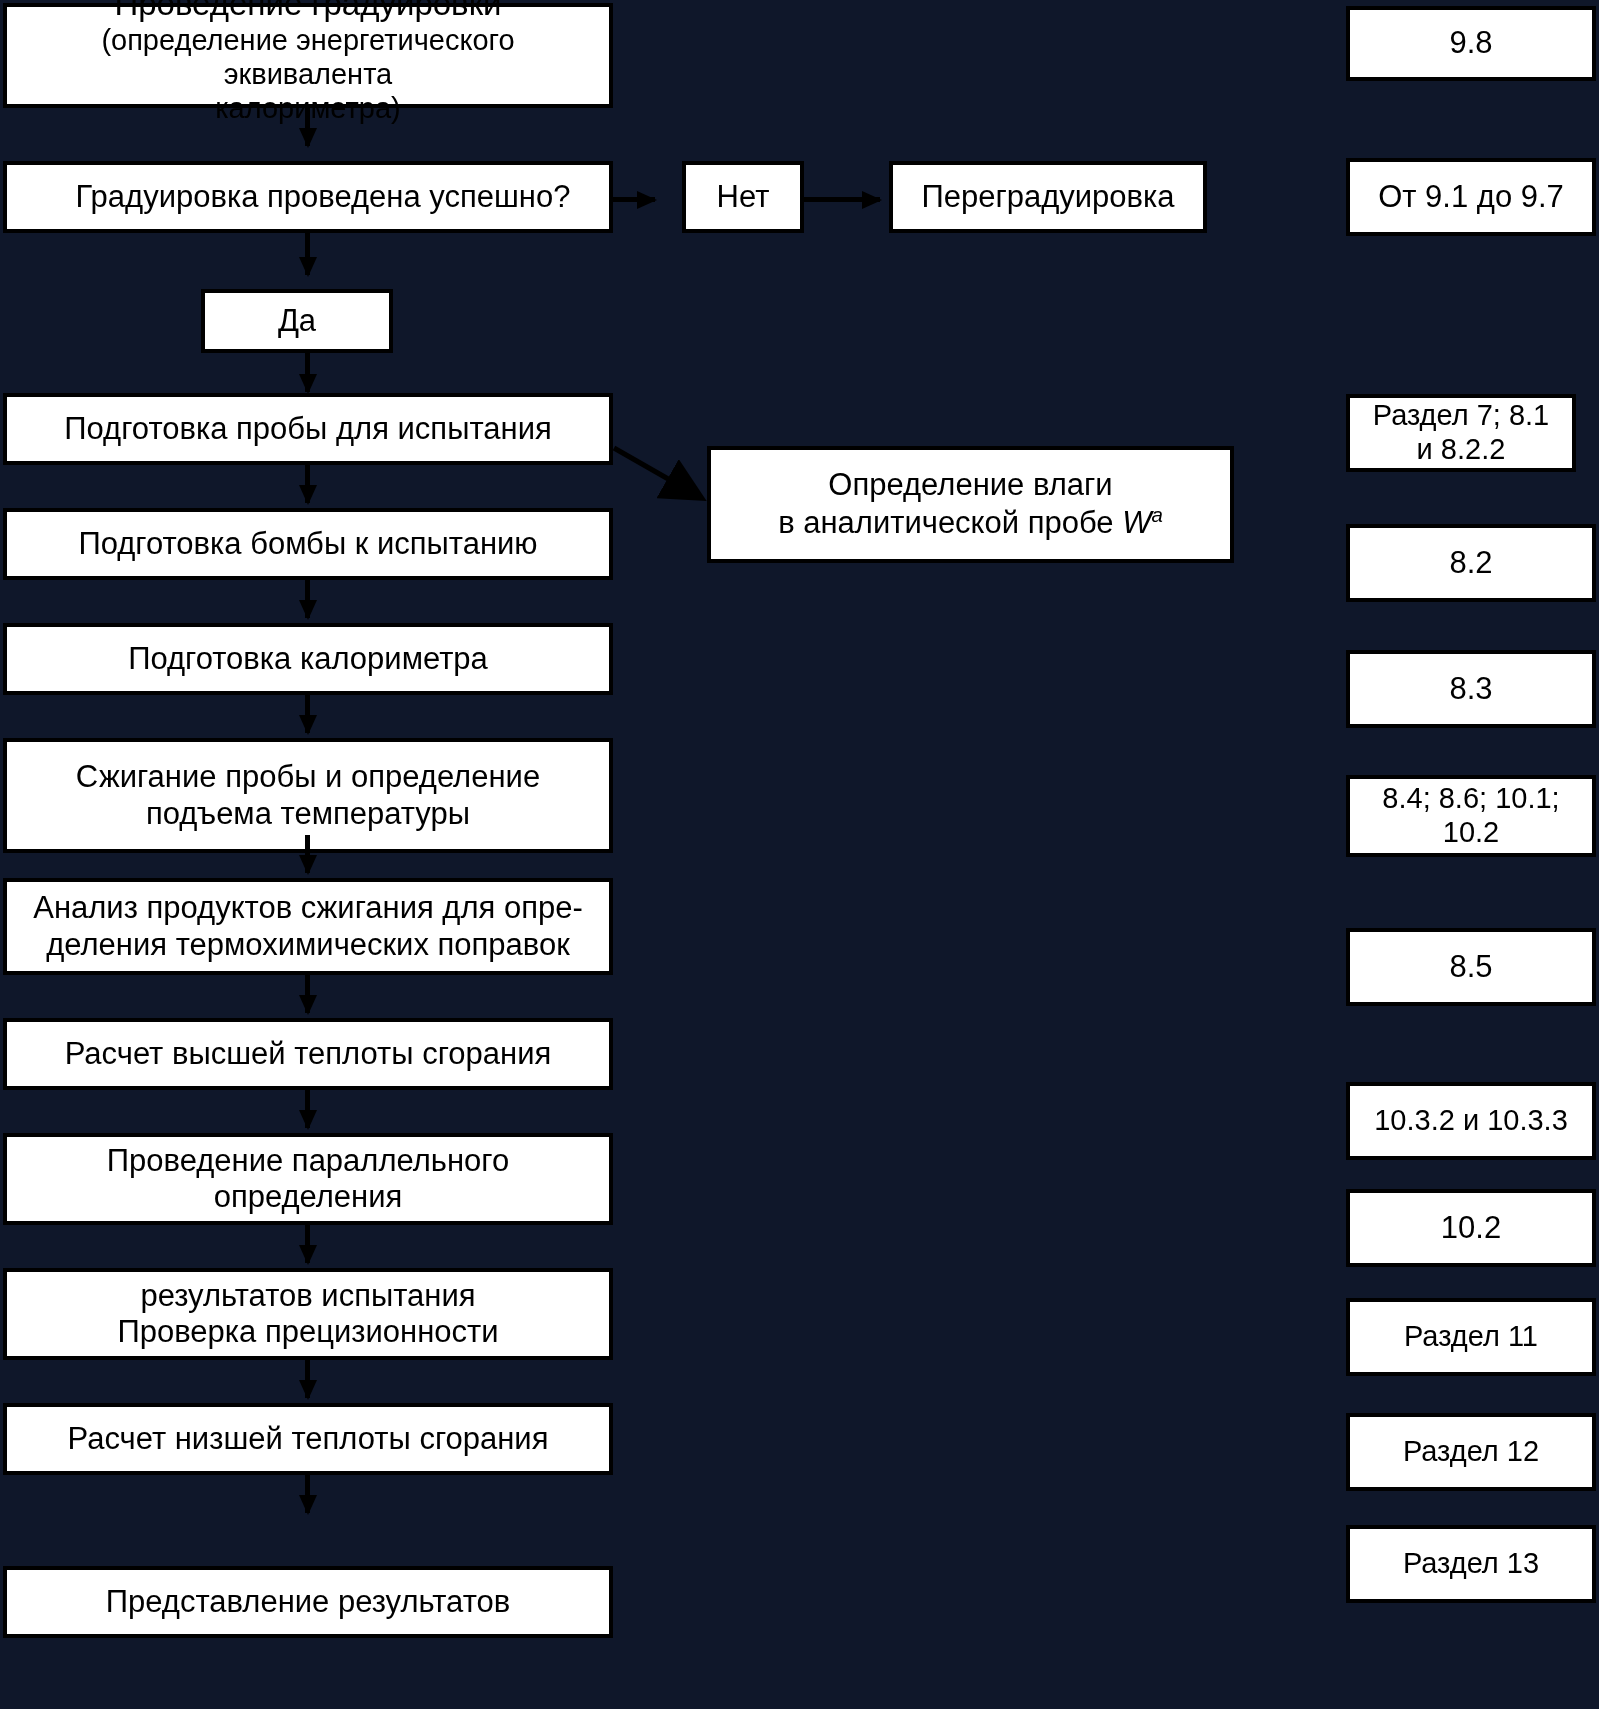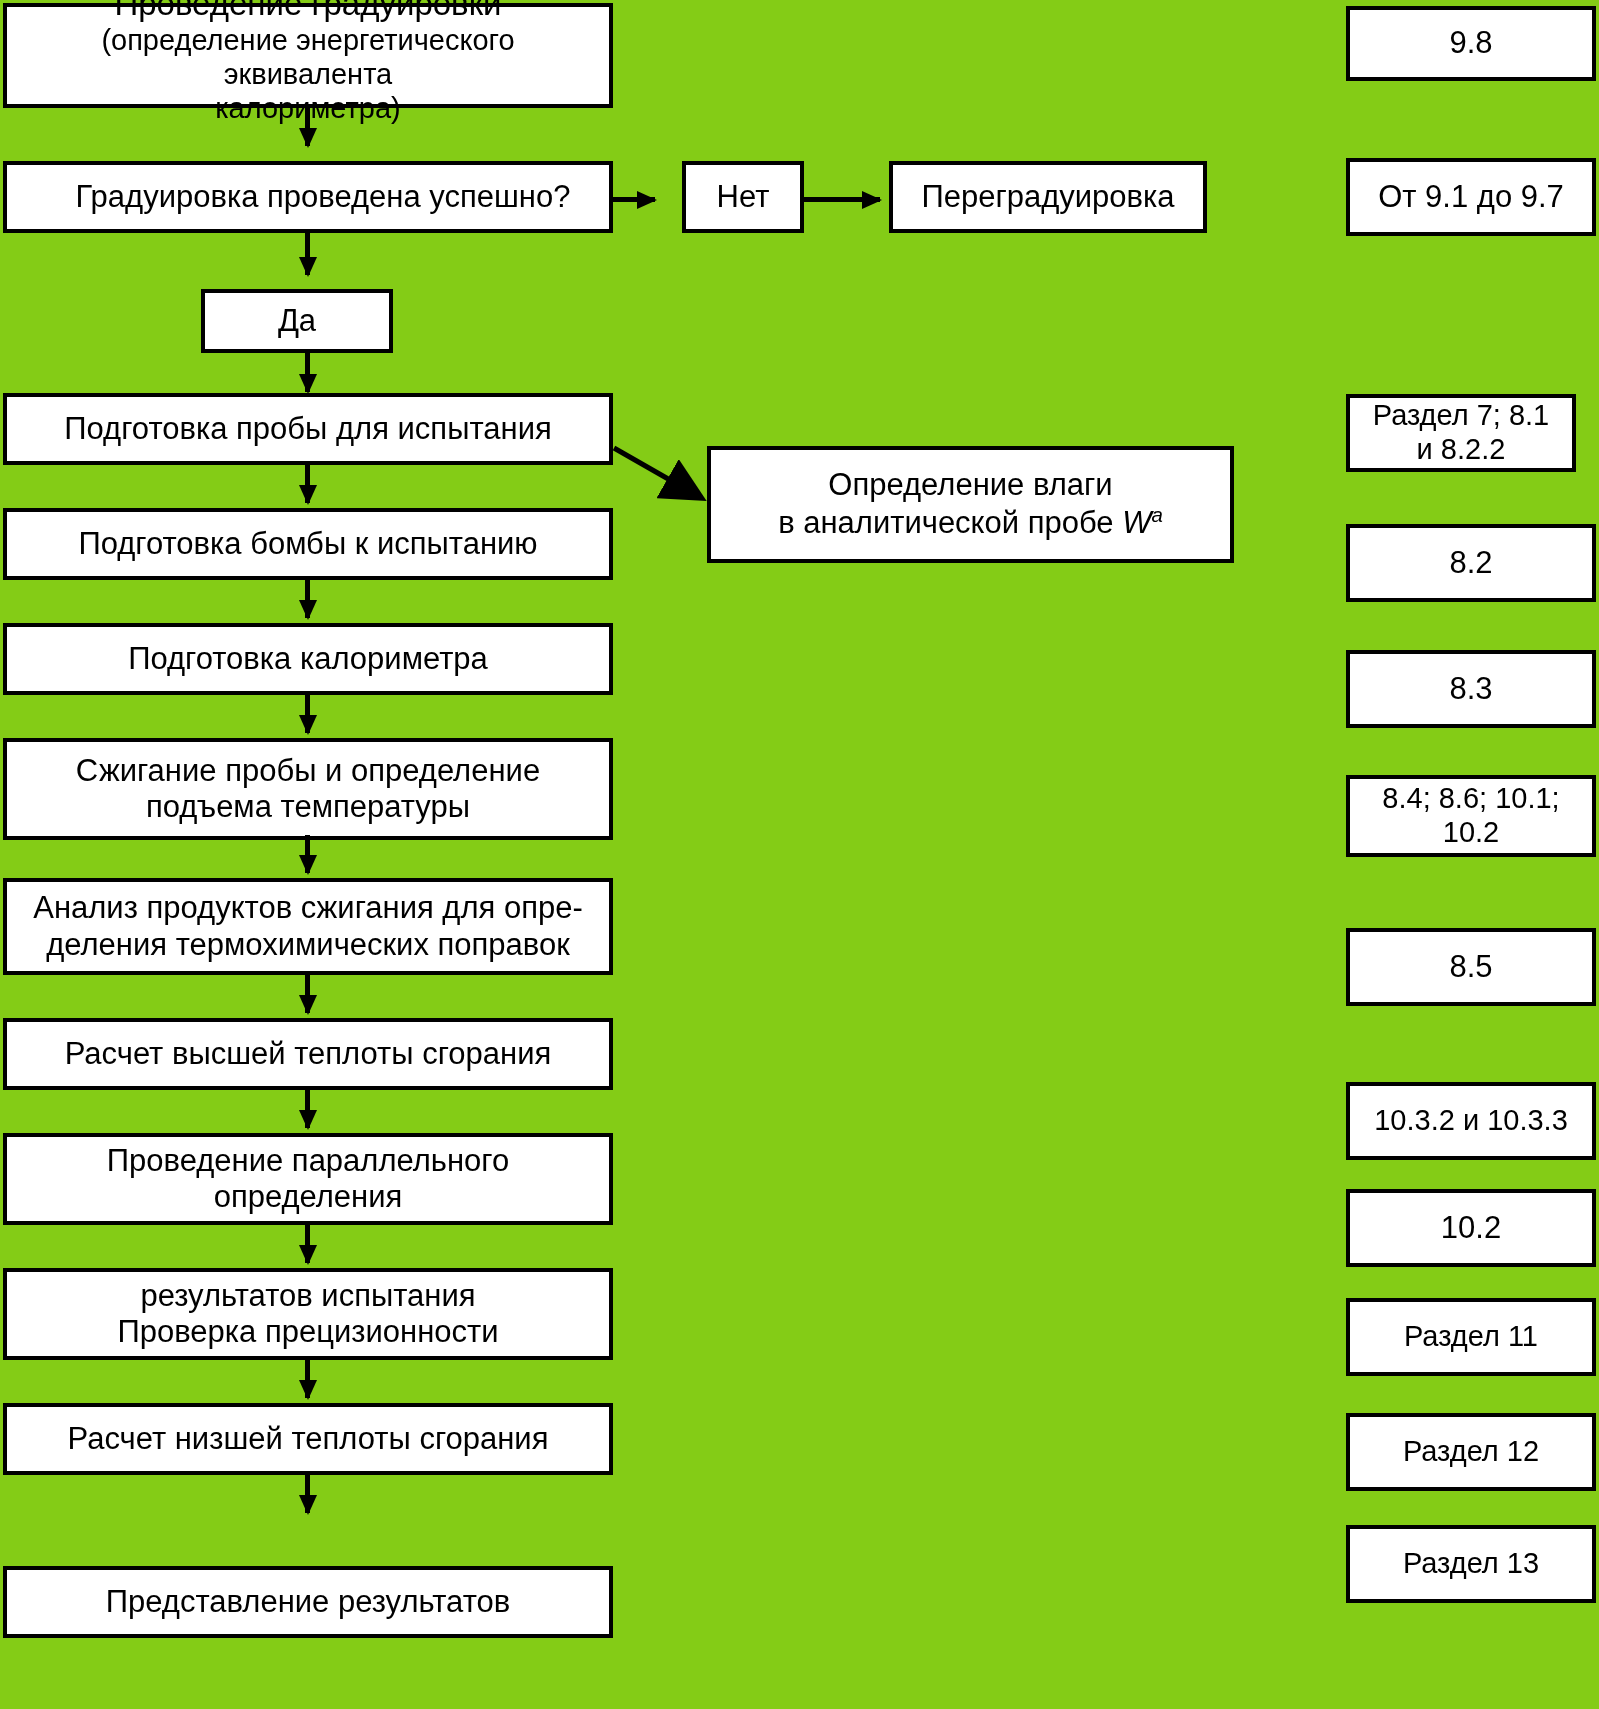--- a/index.html
+++ b/index.html
@@ -4,21 +4,21 @@
 <style>
   html, body {
     margin: 0;
     padding: 0;
     background: #ffffff;
   }
   #canvas {
     position: relative;
     width: 1599px;
     height: 1709px;
-    background: #84cc16;
+    background: #0f172a;
     font-family: "Liberation Sans", sans-serif;
     color: #000000;
     overflow: hidden;
   }
   .box {
     position: absolute;
     box-sizing: border-box;
     border: 4px solid #000000;
     background: #ffffff;
     display: flex;
@@ -171,21 +171,21 @@
   <div class="v-arrow" style="left:305px; top:580px; height:38px;"></div>
 
   <div class="box" style="left:3px; top:623px; width:610px; height:72px;">
     <div class="inner">
       <span>Подготовка калориметра</span>
     </div>
   </div>
 
   <div class="v-arrow" style="left:305px; top:695px; height:38px;"></div>
 
-  <div class="box" style="left:3px; top:738px; width:610px; height:102px;">
+  <div class="box" style="left:3px; top:738px; width:610px; height:115px;">
     <div class="inner">
       <span style="display:block;">Сжигание пробы и определение</span>
       <span style="display:block;">подъема температуры</span>
     </div>
   </div>
 
   <div class="v-arrow" style="left:305px; top:835px; height:38px;"></div>
 
   <div class="box" style="left:3px; top:878px; width:610px; height:97px;">
     <div class="inner">

